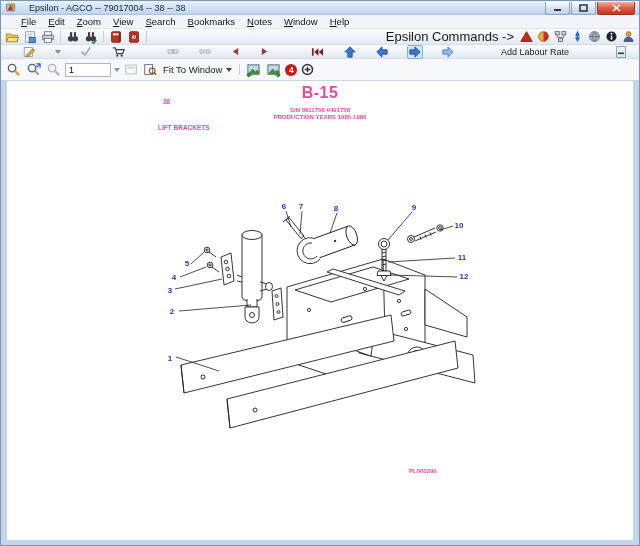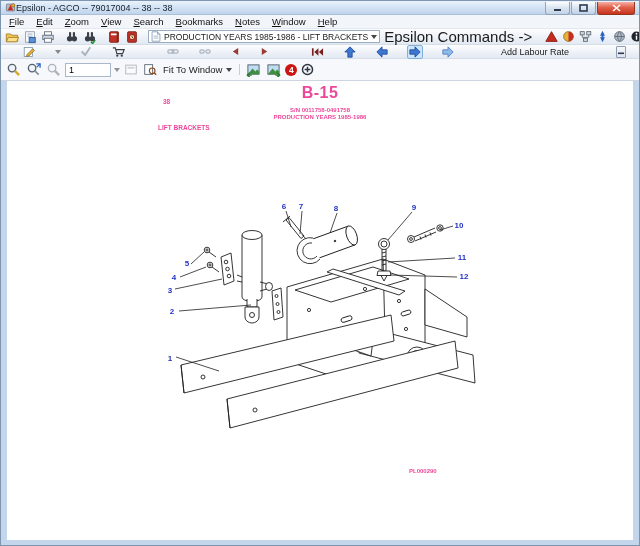--- a/index.html
+++ b/index.html
@@ -1,47 +1,47 @@
 <!DOCTYPE html>
 <html><head>
 <meta charset="utf-8">
 <style>
   * { margin:0; padding:0; box-sizing:border-box; }
   html,body { width:640px; height:546px; }
   body { font-family:"Liberation Sans",sans-serif; font-size:9px; color:#1a1a1a; background:#fff; }
   .window { position:relative; width:640px; height:546px; background:#c3d6ec; border:1px solid #7e95b0; overflow:hidden; }
 
   
-  .titlebar { height:14px; display:flex; align-items:center; padding:0 4px; gap:0;
+  .titlebar { height:14px; display:flex; align-items:center; padding:0 4px; gap:13px;
     background:linear-gradient(#e9f2fc,#cfe0f3 60%,#c1d4ec); border-bottom:1px solid #aabfd8; }
   .titlebar .title { font-size:9px; color:#17212e; white-space:nowrap; }
   .winbtns { position:absolute; top:1px; right:4px; display:flex; }
   .wbtn { width:25px; height:13px; display:flex; align-items:center; justify-content:center;
     border:1px solid #8fa4bd; border-top:none; background:linear-gradient(#fdfeff,#d9e4f0 50%,#c2d2e6);
     border-radius:0 0 3px 3px; margin-left:1px; }
   .wbtn.close { width:38px; background:linear-gradient(#f7b0a4,#e0614b 45%,#c7331c); border-color:#93351f; }
 
   
-  .menubar { height:14px; display:flex; align-items:center; background:#f2f5fa; border-bottom:1px solid #e3e8ef; padding-left:2px; }
+  .menubar { height:14px; display:flex; align-items:center; background:#f2f5fa; border-bottom:1px solid #e3e8ef; padding-left:14px; }
   .menu-item { padding:0 6px; font-size:9.5px; color:#111; }
   .menu-item::first-letter { text-decoration:underline; }
 
   
   .toolbar { display:flex; align-items:center; background:linear-gradient(#fcfdfe,#eaeff6 70%,#e3e9f2); border-bottom:1px solid #d6dde7; }
   .row-a { height:16px; padding:0 3px; gap:2px; }
   .row-b { height:14px; padding:0 3px; gap:18px; }
   .row-c { height:22px; padding:0 4px; gap:3px; background:#f6f8fb; border-bottom:1px solid #ccd5e1; }
   .sep { width:1px; height:11px; background:#c4cdd9; margin:0 2px; }
   .tbtn { display:flex; align-items:center; justify-content:center; padding:0 1px; }
   .tbtn svg { display:block; }
   .combo { display:flex; align-items:center; gap:3px; background:#fff; border:1px solid #9cadc2; height:13px; width:288px; padding:0 2px; }
   .combo .ctext { flex:1; font-size:8.5px; white-space:nowrap; overflow:hidden; }
   .caret { width:0; height:0; border-left:3px solid transparent; border-right:3px solid transparent; border-top:4px solid #444; }
   .spacer { flex:1; }
-  .cmdlabel { font-size:15px; margin-right:10px; white-space:nowrap; }
+  .cmdlabel { font-size:13px; margin-right:3px; white-space:nowrap; }
   .navbtn.active { border:1px solid #7fb0de; background:#cfe6fa; border-radius:2px; }
   .txtbtn { font-size:9px; padding:0 6px; white-space:nowrap; }
   .mdibtn { width:14px; height:12px; border:1px solid #8c9db3; background:linear-gradient(#f6f8fb,#dde4ec);
     display:flex; align-items:center; justify-content:center; margin-left:1px; border-radius:1px; }
   .pageinput { width:46px; height:14px; border:1px solid #a9b7c8; background:#fff; font-size:9px; padding:0 3px; font-family:"Liberation Sans",sans-serif; }
   .fitcombo { display:flex; align-items:center; gap:4px; padding:0 2px; }
   .fitcombo .ftext { font-size:9.5px; white-space:nowrap; }
   .badge { width:12px; height:12px; border-radius:50%; background:#cc1512; color:#fff; font-weight:bold;
     font-size:8.5px; display:flex; align-items:center; justify-content:center; }
 
@@ -150,30 +150,20 @@
         </svg>
       </span>
     <span class="tbtn">
         <svg width="14" height="14" viewBox="0 0 16 16">
       <rect x="3" y="2" width="10" height="12" rx="1" fill="#c23127" stroke="#7c1d15"></rect>
       <circle cx="8" cy="8" r="3" fill="#f4e6b0" stroke="#7c1d15"></circle>
           <path d="M8 6.3v1.9l1.3.9" stroke="#7c1d15" fill="none"></path>
         </svg>
       </span>
     <span class="sep"></span>
-    <div class="combo">
-      <svg width="10" height="11" viewBox="0 0 12 14">
-        <path d="M1 1h7l3 3v9H1z" fill="#fff" stroke="#7d93ad"></path>
-          <path d="M8 1v3h3" fill="#dce6f2" stroke="#7d93ad"></path>
-        <rect x="3" y="6" width="6" height="1" fill="#8fa6c0"></rect>
-          <rect x="3" y="8.5" width="6" height="1" fill="#8fa6c0"></rect>
-        </svg>
-      <span class="ctext">PRODUCTION YEARS 1985-1986 - LIFT BRACKETS</span>
-      <span class="caret"></span>
-    </div>
     <div class="spacer"></div>
     <span class="cmdlabel">Epsilon Commands -&gt;</span>
     <span class="tbtn">
         <svg width="13" height="13" viewBox="0 0 16 16">
       <path d="M8 2 L15 14 H1 Z" fill="#c42b1c" stroke="#7e1408"></path>
         </svg>
       </span>
     <span class="tbtn">
         <svg width="13" height="13" viewBox="0 0 16 16">
       <circle cx="8" cy="8" r="6" fill="#e8b23a" stroke="#8a6a1a"></circle>

